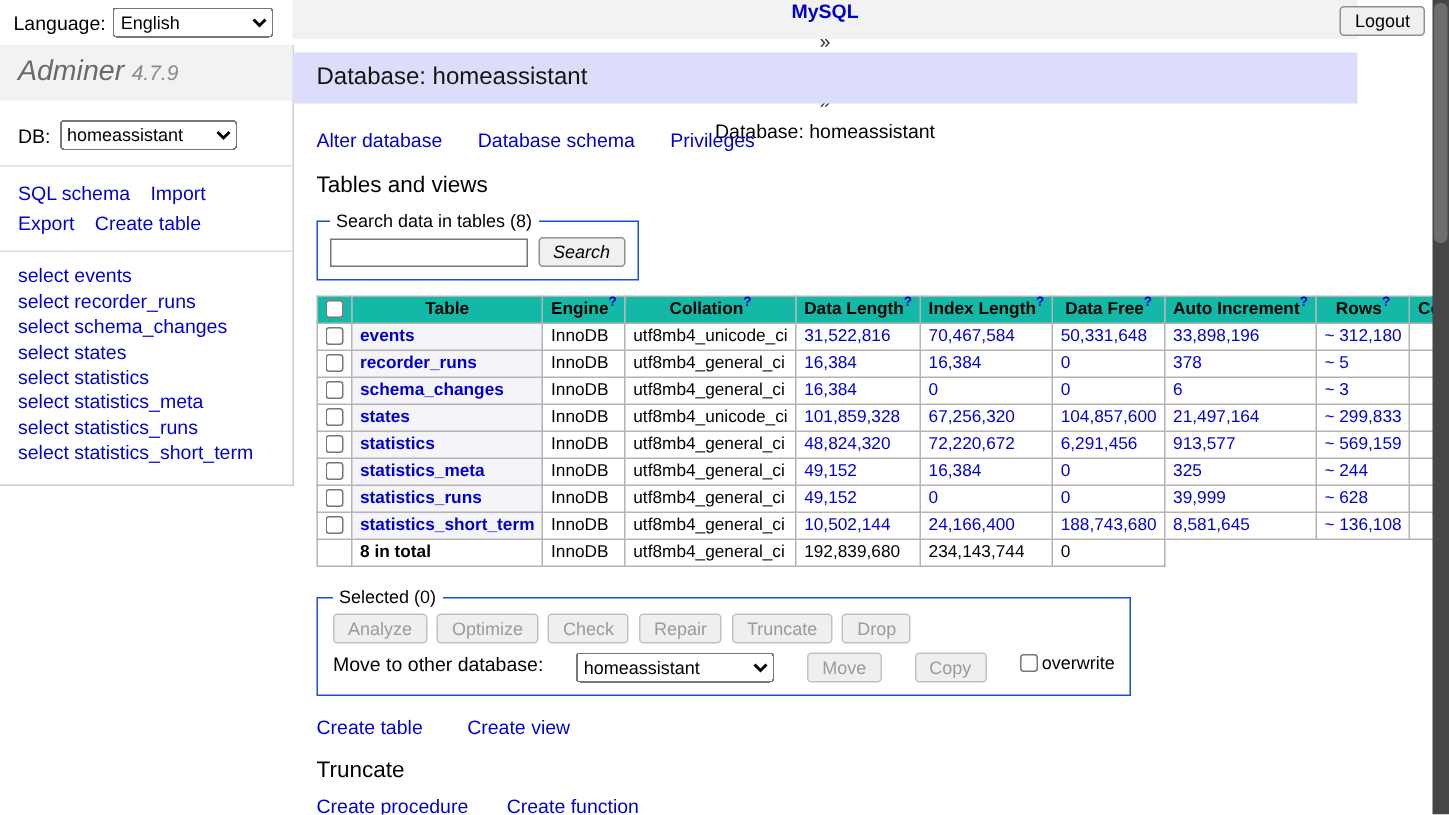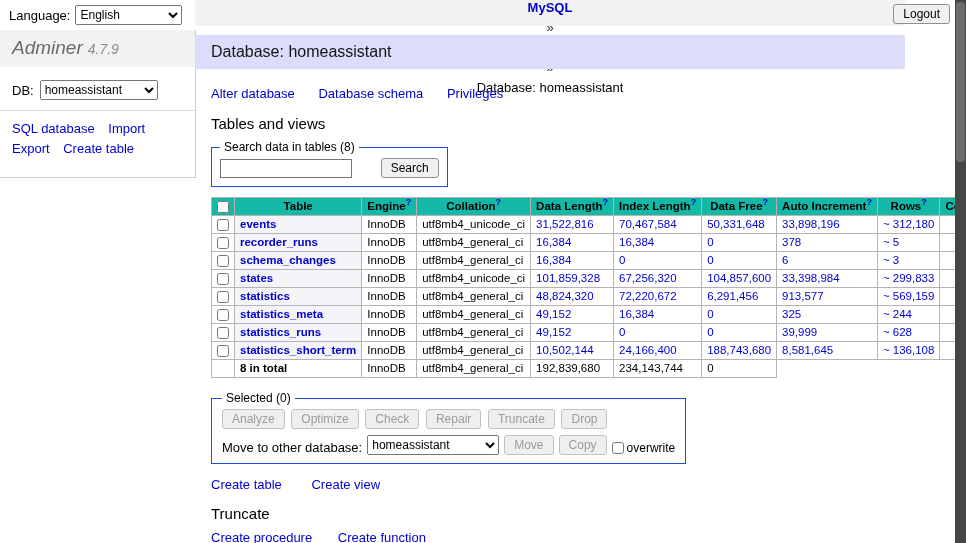--- a/index.html
+++ b/index.html
@@ -56,38 +56,38 @@
   .db-links a { margin-right: 20px; }
   h3 { font-size: 15px; font-weight: normal; color: #000; }
   h3.tables-title { margin: 14px 0 8px; }
   h3.routines { margin: 13px 0 0; }
 
   fieldset { border: 1px solid #1d4ed8; margin: 0; padding: 4px 8px 8px; display: inline-block; }
   legend { font-size: 12px; padding: 0 4px; }
   .search-fs input[type=text] { width: 132px; height: 19px; border: 1px solid #767676; font-size: 12px; padding: 1px 3px; }
   button { font-family: inherit; font-size: 12px; padding: 2px 9px; border: 1px solid #8f8f8f; border-radius: 3px; background: #f0f0f0; color: #000; }
   button:disabled { color: #9b9b9b; border-color: #c2c2c2; background: #efefef; }
-  .search-fs button { margin-left: 25px; }
+  .search-fs button { margin-left: 3px; font-style: italic; }
 
   table { border-collapse: collapse; font-size: 11.5px; margin-top: 10px; }
   th, td { border: 1px solid #b4b4b4; padding: 1px 5px; line-height: 15px; white-space: nowrap; }
   thead th { background: #14b8a6; font-weight: bold; text-align: center; }
   sup { line-height: 0; }
   thead sup a { font-size: 9px; }
   tbody th.name { background: #f4f4f9; text-align: left; min-width: 120px; }
   tbody th.name a { font-weight: bold; }
   td.num { text-align: left; }
   td.comment { min-width: 52px; }
   tr.total .lbl { font-weight: bold; }
   .c { text-align: center; width: 21px; }
   input[type=checkbox] { margin: 0; width: 12px; height: 12px; vertical-align: middle; }
 
   .selected-fs { margin-top: 13px; padding: 4px 10px 8px; }
   .selected-fs .row1 button { margin-right: 3px; }
-  .selected-fs .row2 { margin-top: 6px; display: flex; align-items: flex-end; gap: 5px; font-size: 13px; }
+  .selected-fs .row2 { margin-top: 6px; display: flex; align-items: flex-start; gap: 22px; font-size: 13px; }
   .selected-fs select { font-size: 12px; height: 20px; width: 132px; font-family: inherit; }
   .ovl { display: flex; align-items: center; gap: 3px; font-size: 12px; }
 
   .create-links { margin-top: 13px; }
   .create-links a { margin-right: 26px; }
   .proc-links { margin-top: 8px; }
   .proc-links a { margin-right: 22px; }
 
   
   .scrollbar { position: absolute; right: 0; top: 0; width: 11px; height: 543px; background: #464646; }
@@ -117,25 +117,42 @@
   <h1>
     <span>Adminer</span><span class="ver">4.7.9</span>
   </h1>
   <div class="db-row">
     <span>DB:</span>
     <select>
       <option>homeassistant</option>
     </select>
   </div>
   <div class="side-actions">
-    <a>SQL database</a>
+    <a>SQL schema</a>
     <a>Import</a>
     <a>Export</a>
     <a>Create table</a>
   </div>
+  <div class="side-tables" id="side-tables-box">
+  <a>select events</a>
+
+  <a>select recorder_runs</a>
+
+  <a>select schema_changes</a>
+
+  <a>select states</a>
+
+  <a>select statistics</a>
+
+  <a>select statistics_meta</a>
+
+  <a>select statistics_runs</a>
+
+  <a>select statistics_short_term</a>
+</div>
 </div>
 
 <div id="main">
   <h2>Database: homeassistant</h2>
   <div class="content">
     <div class="db-links">
       <a>Alter database</a>
       <a>Database schema</a>
       <a>Privileges</a>
     </div>
@@ -205,21 +222,21 @@
   </tr>
 
   <tr>
     <td class="c"><input type="checkbox" style=""></td>
     <th class="name"><a>states</a></th>
     <td>InnoDB</td>
     <td>utf8mb4_unicode_ci</td>
     <td class="num"><a>101,859,328</a></td>
     <td class="num"><a>67,256,320</a></td>
     <td class="num"><a>104,857,600</a></td>
-    <td class="num"><a>33,398,984</a></td>
+    <td class="num"><a>21,497,164</a></td>
     <td class="num"><a>~ 299,833</a></td>
     <td class="comment"></td>
   </tr>
 
   <tr>
     <td class="c"><input type="checkbox" style=""></td>
     <th class="name"><a>statistics</a></th>
     <td>InnoDB</td>
     <td>utf8mb4_general_ci</td>
     <td class="num"><a>48,824,320</a></td>

